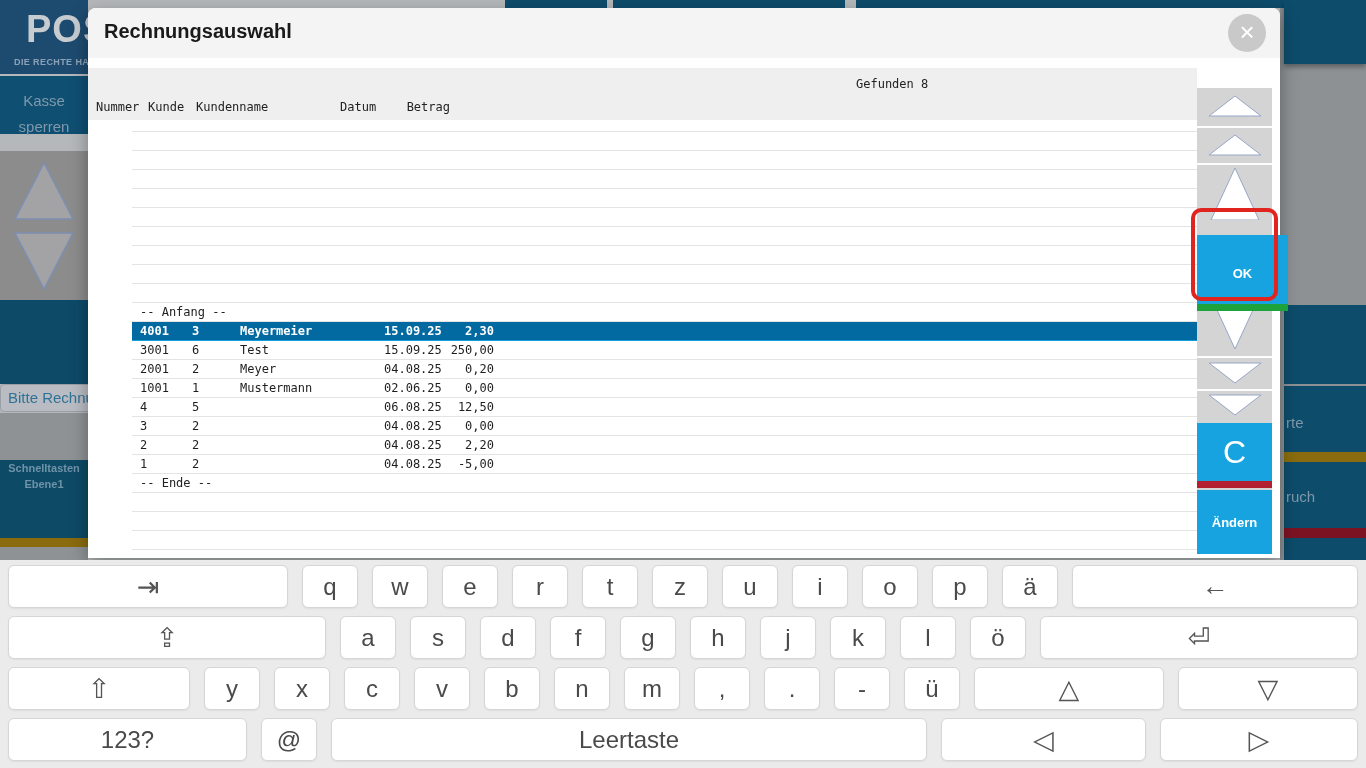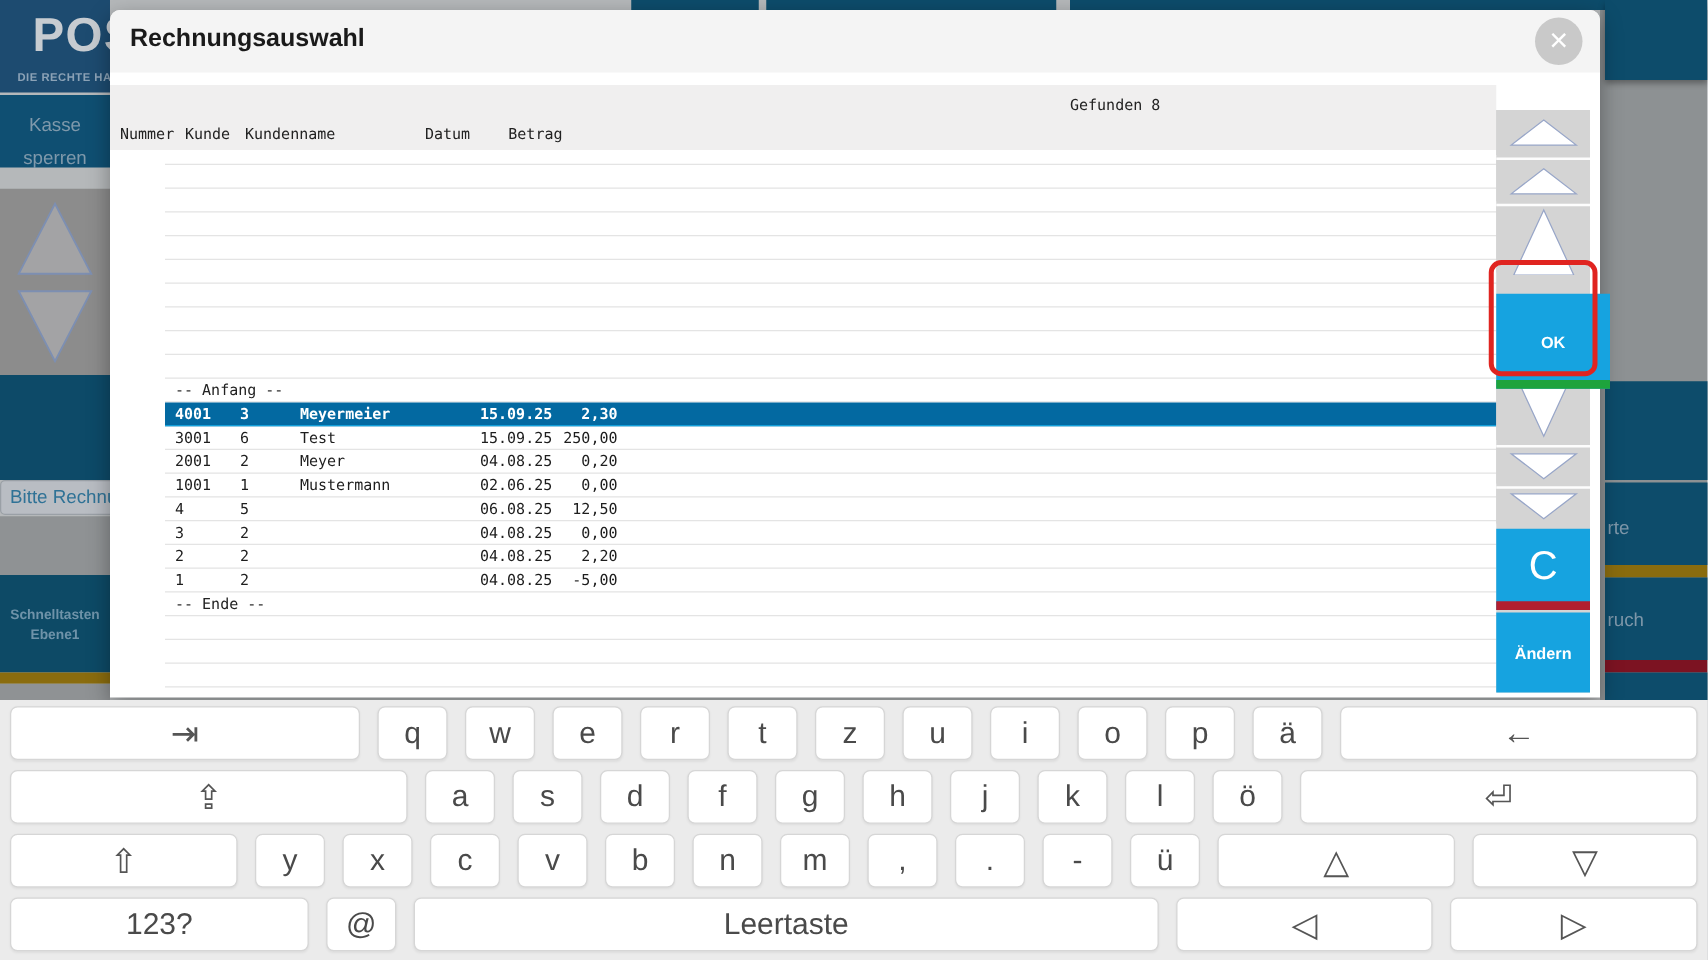--- a/index.html
+++ b/index.html
@@ -16,21 +16,21 @@
   #bg-kasse{left:0;top:76px;width:88px;height:58px;background:#0f4f72;color:#7f99ab;
     font-size:15px;text-align:center;line-height:26px;padding-top:12px;box-sizing:border-box;}
   #bg-nav{left:0;top:151px;width:88px;height:149px;background:#8c8c8c;}
   #bg-nav svg{position:absolute;left:12px;}
   #bg-mid{left:0;top:300px;width:88px;height:84px;background:#0d4a68;}
   #bg-tooltip{left:0;top:384px;width:96px;height:28px;background:#b9bdc3;border:1px solid #9aa0a6;
     border-radius:4px;color:#2f7296;font-size:15px;line-height:26px;padding-left:7px;box-sizing:border-box;
     white-space:nowrap;overflow:hidden;}
   #bg-gray2{left:0;top:413px;width:88px;height:47px;background:#8f9294;}
   #bg-schnell{left:0;top:460px;width:88px;height:78px;background:#0d4a66;color:#6f93a9;
-    font-size:11px;font-weight:bold;text-align:center;line-height:16px;padding-top:24px;box-sizing:border-box;}
+    font-size:11px;font-weight:bold;text-align:center;line-height:16px;box-sizing:border-box;}
   #bg-yellow-l{left:0;top:538px;width:88px;height:9px;background:#8a6c0e;}
   #bg-gray3{left:0;top:547px;width:88px;height:13px;background:#8f9294;}
   .topbar{top:0;height:8px;}
   #bg-right-base{left:1280px;top:8px;width:86px;height:552px;background:#8d9193;}
   #bg-rt{left:1284px;top:0;width:82px;height:64px;box-shadow:0 3px 5px rgba(0,0,0,.35);}
   .rbtn{left:1284px;width:100px;color:#7e97a9;font-size:15px;}
   .rbtn span{position:absolute;left:2px;}
   #bg-r1{top:305px;height:79px;}
   #bg-r2{top:386px;height:66px;}
   #bg-ry{left:1284px;top:452px;width:82px;height:10px;background:#8a6c0e;}

